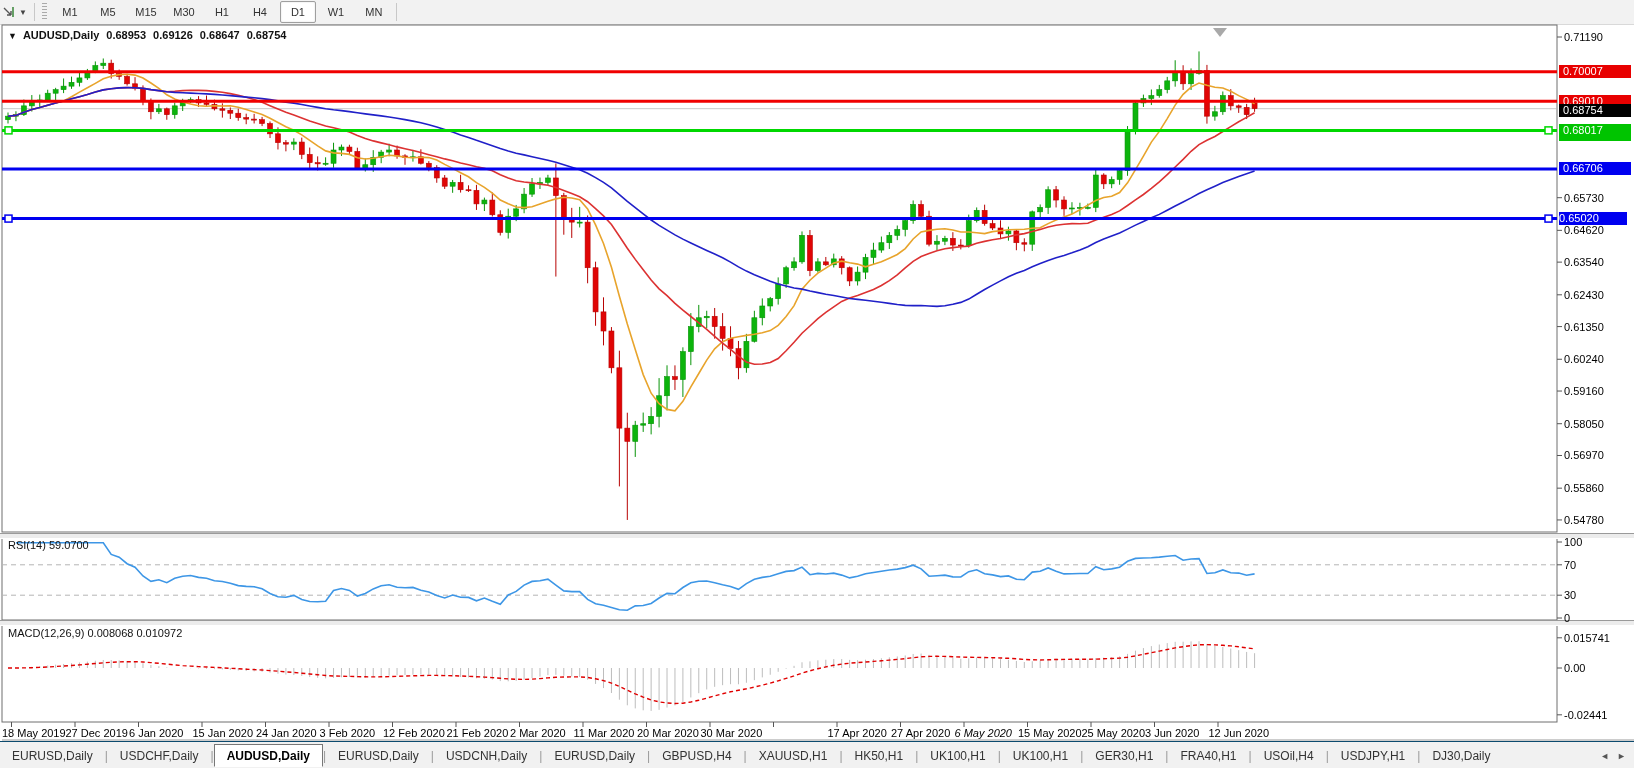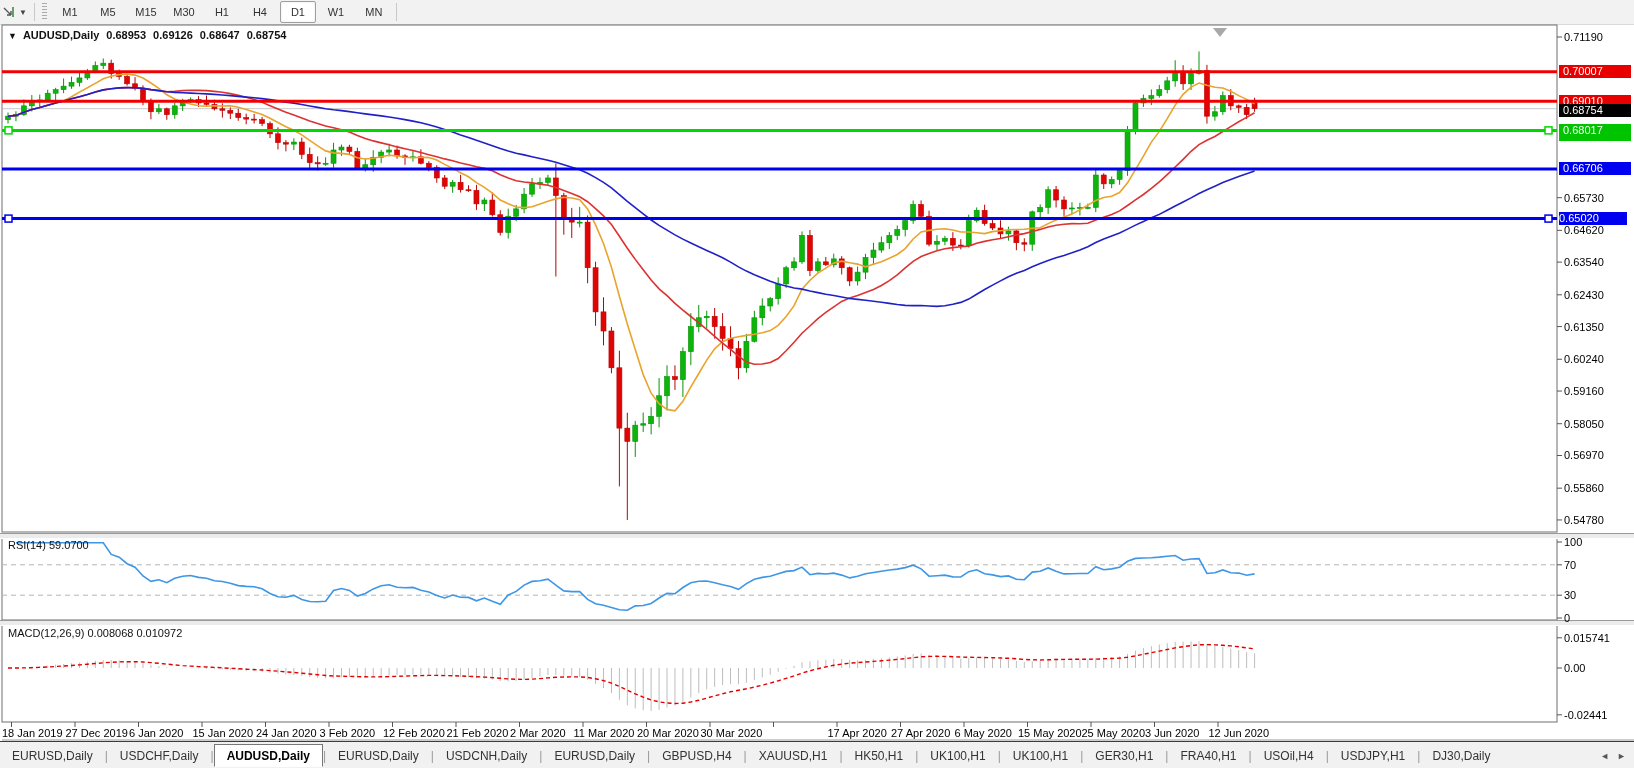--- a/index.html
+++ b/index.html
@@ -655,36 +655,36 @@
       <div class="abs" style="left: 1564px; top: 449.495px; font-size: 11px; line-height: 13px;">0.56970</div>
       <div class="abs" style="left: 1564px; top: 482.162px; font-size: 11px; line-height: 13px;">0.55860</div>
       <div class="abs" style="left: 1564px; top: 513.946px; font-size: 11px; line-height: 13px;">0.54780</div>
       <div class="abs" style="left: 1564px; top: 536px; font-size: 11px; line-height: 13px;">100</div>
       <div class="abs" style="left: 1564px; top: 558.8px; font-size: 11px; line-height: 13px;">70</div>
       <div class="abs" style="left: 1564px; top: 589.2px; font-size: 11px; line-height: 13px;">30</div>
       <div class="abs" style="left: 1564px; top: 612px; font-size: 11px; line-height: 13px;">0</div>
       <div class="abs" style="left: 1564px; top: 631.809px; font-size: 11px; line-height: 13px;">0.015741</div>
       <div class="abs" style="left: 1564px; top: 662px; font-size: 11px; line-height: 13px;">0.00</div>
       <div class="abs" style="left: 1564px; top: 708.818px; font-size: 11px; line-height: 13px;">-0.02441</div>
-      <div class="abs" style="left: 2px; top: 727px; font-size: 11px; white-space: nowrap;">18 Jan 2019</div>
+      <div class="abs" style="left: 2px; top: 727px; font-size: 11px; white-space: nowrap;">18 May 2019</div>
       <div class="abs" style="left: 65.5px; top: 727px; font-size: 11px; white-space: nowrap;">27 Dec 2019</div>
       <div class="abs" style="left: 129px; top: 727px; font-size: 11px; white-space: nowrap; text-align: right;">6 Jan 2020</div>
       <div class="abs" style="left: 192.5px; top: 727px; font-size: 11px; white-space: nowrap;">15 Jan 2020</div>
       <div class="abs" style="left: 256px; top: 727px; font-size: 11px; white-space: nowrap;">24 Jan 2020</div>
       <div class="abs" style="left: 319.5px; top: 727px; font-size: 11px; white-space: nowrap;">3 Feb 2020</div>
       <div class="abs" style="left: 383px; top: 727px; font-size: 11px; white-space: nowrap;">12 Feb 2020</div>
       <div class="abs" style="left: 446.5px; top: 727px; font-size: 11px; white-space: nowrap;">21 Feb 2020</div>
       <div class="abs" style="left: 510px; top: 727px; font-size: 11px; white-space: nowrap;">2 Mar 2020</div>
       <div class="abs" style="left: 573.5px; top: 727px; font-size: 11px; white-space: nowrap;">11 Mar 2020</div>
       <div class="abs" style="left: 637px; top: 727px; font-size: 11px; white-space: nowrap;">20 Mar 2020</div>
       <div class="abs" style="left: 700.5px; top: 727px; font-size: 11px; white-space: nowrap;">30 Mar 2020</div>
       <div class="abs" style="left: 764px; top: 727px; font-size: 11px; white-space: nowrap; margin-top: 45px;">8 Apr 2020</div>
       <div class="abs" style="left: 827.5px; top: 727px; font-size: 11px; white-space: nowrap;">17 Apr 2020</div>
       <div class="abs" style="left: 891px; top: 727px; font-size: 11px; white-space: nowrap;">27 Apr 2020</div>
-      <div class="abs" style="left: 954.5px; top: 727px; font-size: 11px; white-space: nowrap;">6 May 2020</div>
+      <div class="abs" style="left: 954.5px; top: 727px; font-size: 11px; white-space: nowrap; font-style: italic;">6 May 2020</div>
       <div class="abs" style="left: 1018px; top: 727px; font-size: 11px; white-space: nowrap;">15 May 2020</div>
       <div class="abs" style="left: 1081.5px; top: 727px; font-size: 11px; white-space: nowrap;">25 May 2020</div>
       <div class="abs" style="left: 1145px; top: 727px; font-size: 11px; white-space: nowrap;">3 Jun 2020</div>
       <div class="abs" style="left: 1208.5px; top: 727px; font-size: 11px; white-space: nowrap;">12 Jun 2020</div>
     </div>
 
   <div id="tabbar">
     <span id="tabs-holder" style="display:flex;align-items:center;height:100%">
         <span class="tab">EURUSD,Daily</span>
         <span class="tab-div">|</span>

